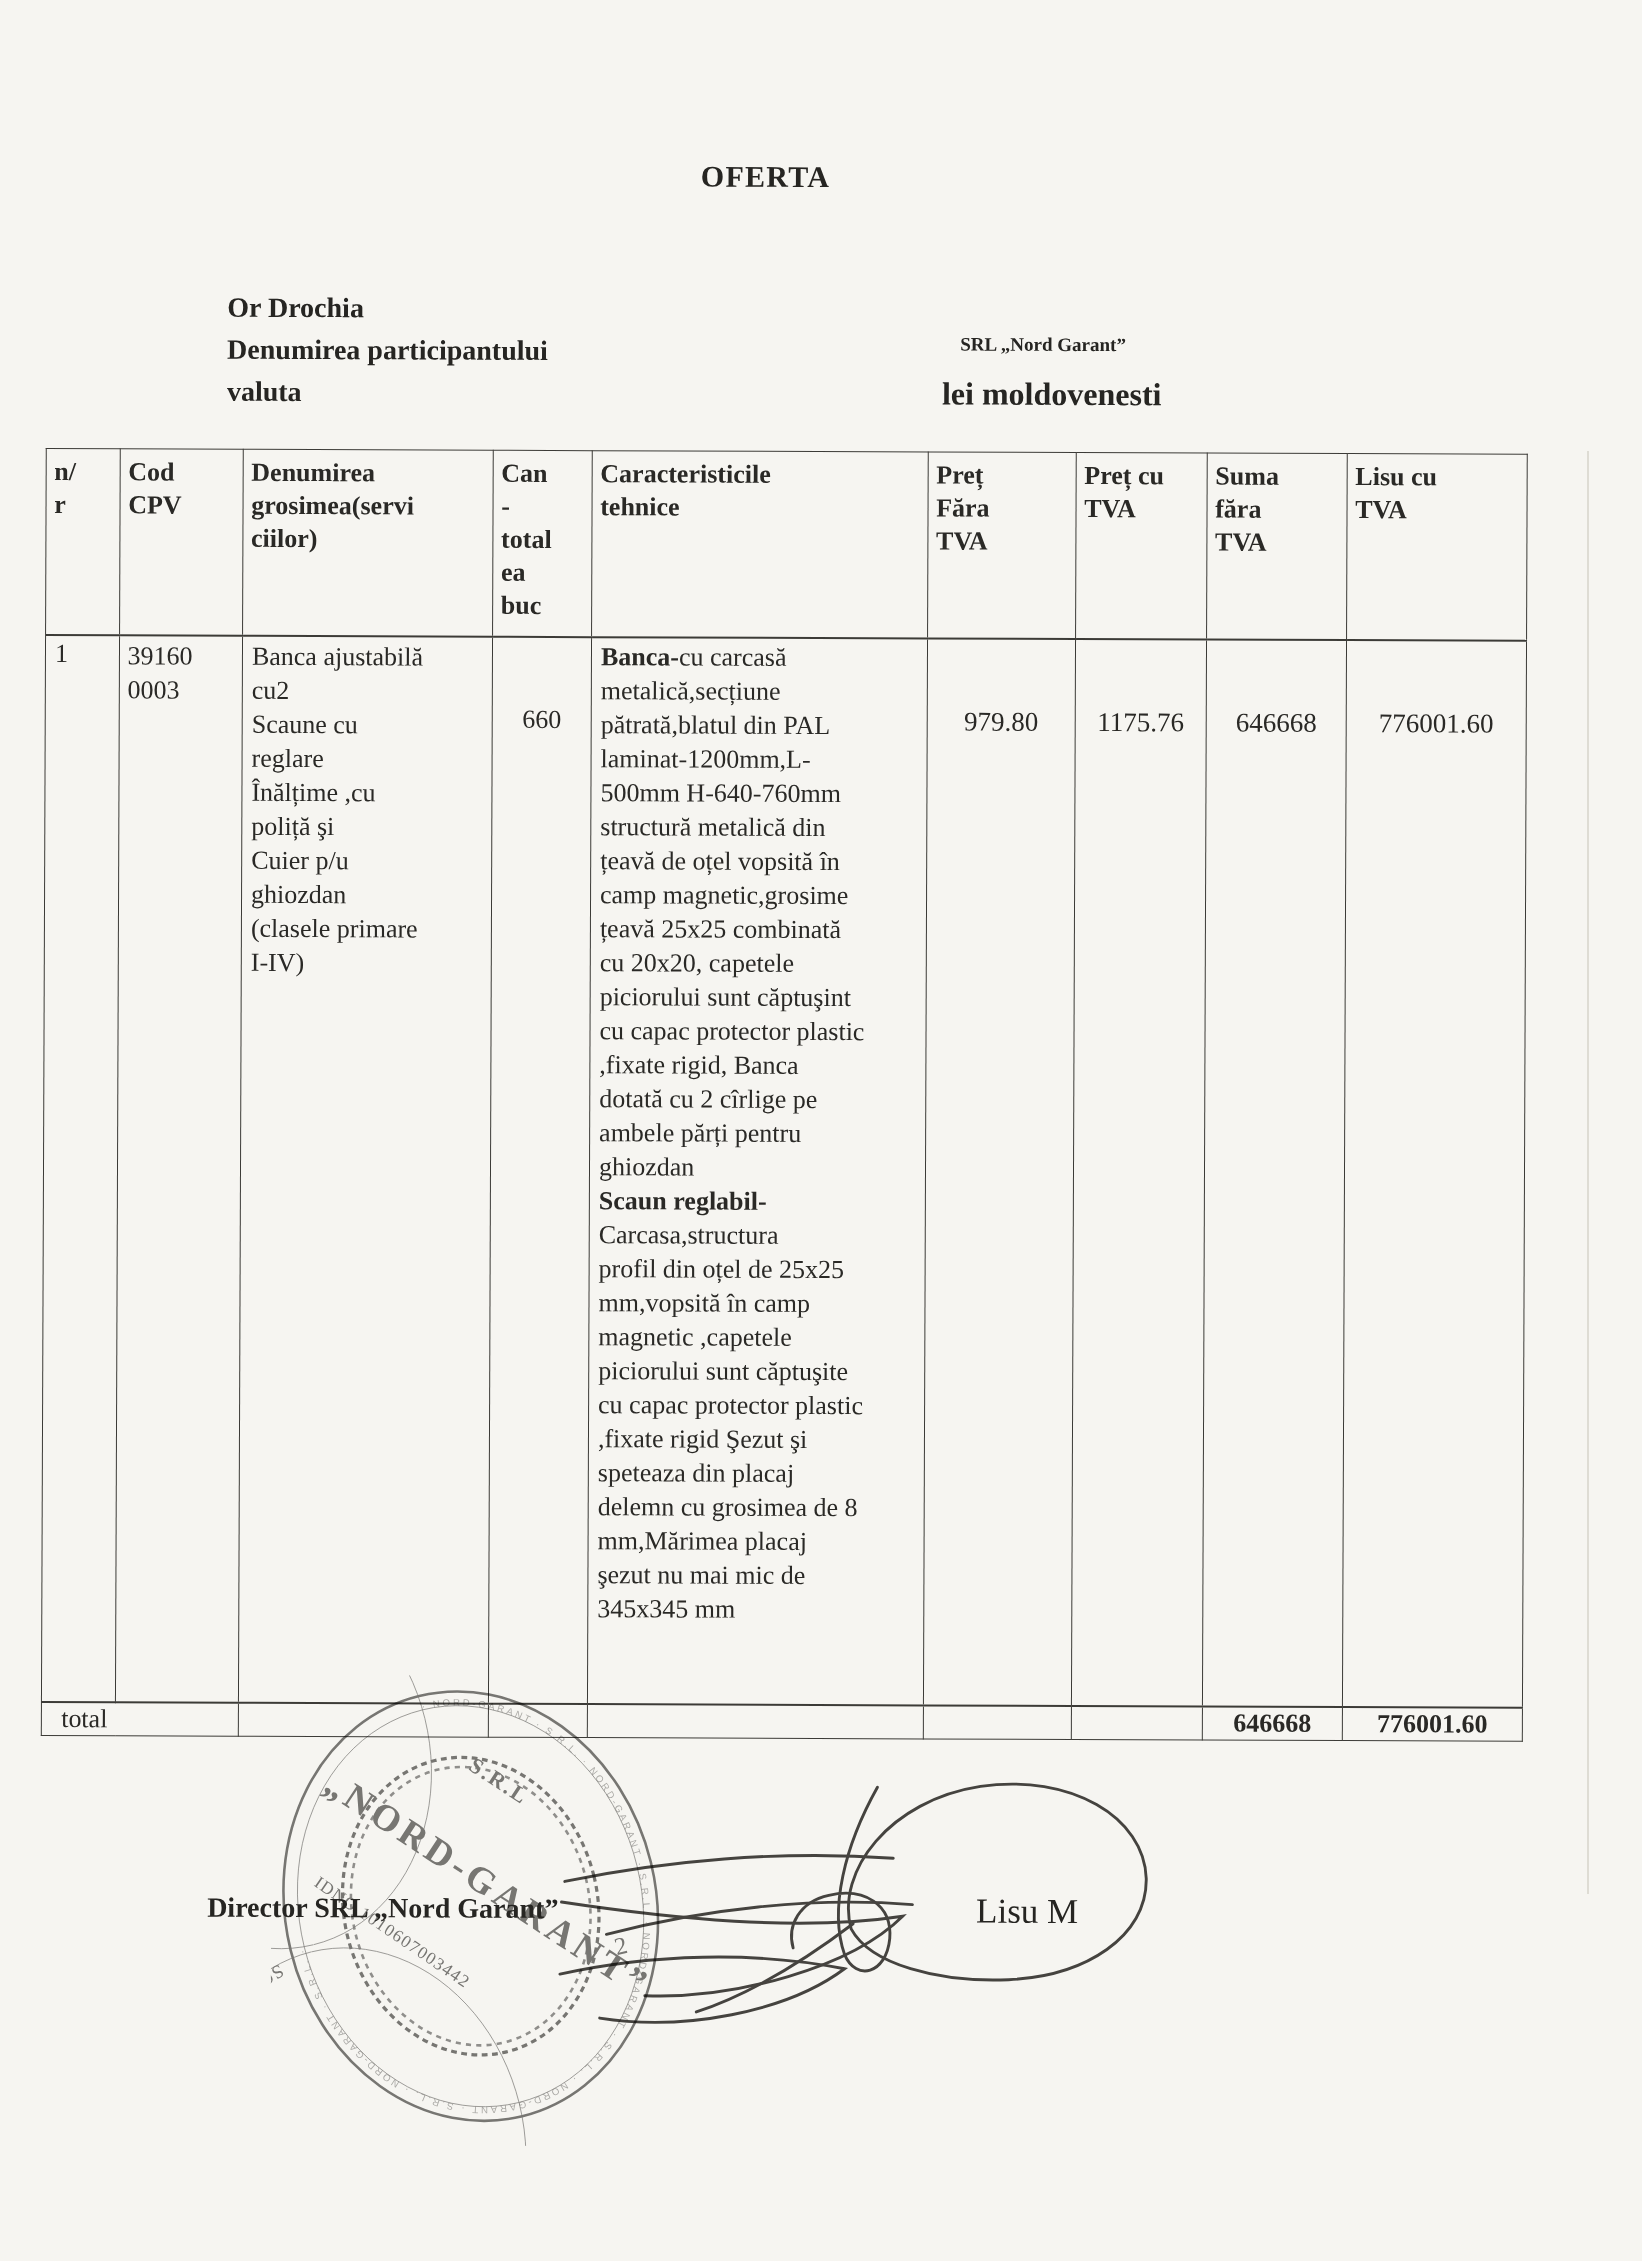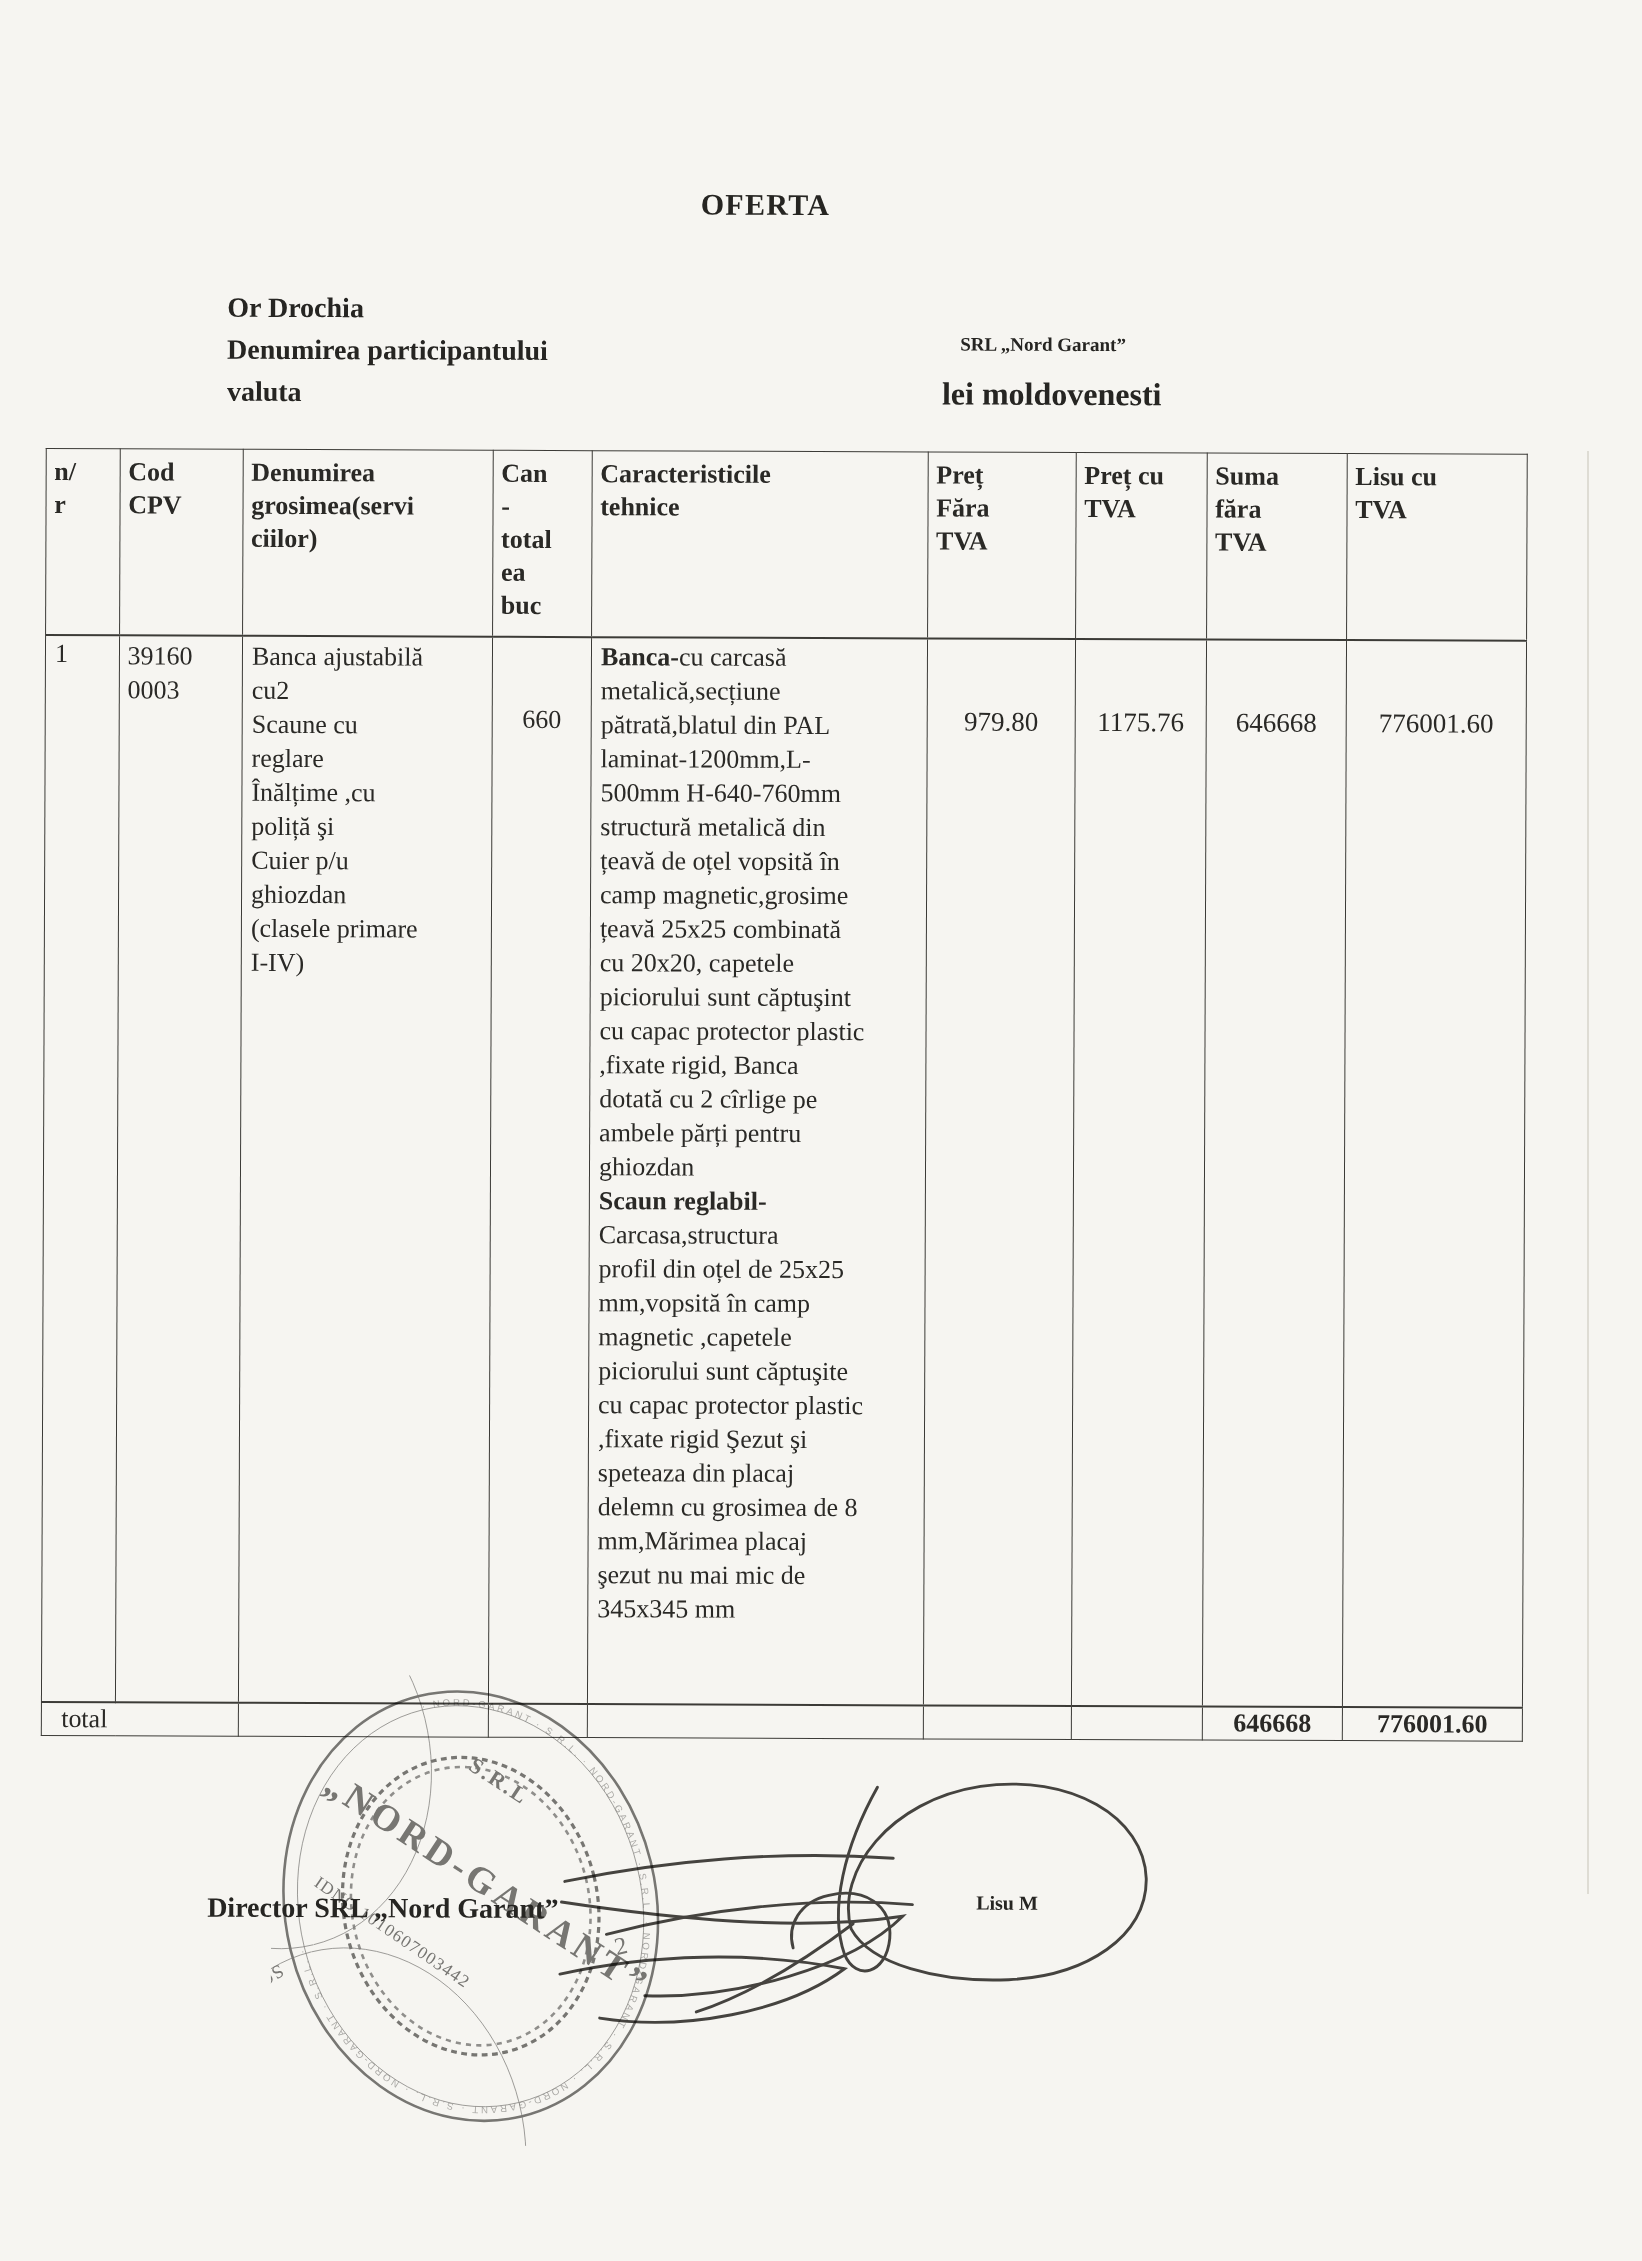--- a/index.html
+++ b/index.html
@@ -7,21 +7,21 @@
     width:1643px;height:2261px;position:relative;overflow:hidden;
     background:#f6f5f1;
     font-family:"Liberation Serif", serif;
     color:#262522;
   }
   .tilt{position:absolute;left:0;top:0;width:1643px;height:2261px;
     transform:rotate(0.22deg);transform-origin:39px 387px;}
   .pre{white-space:pre-line;}
 
   .doc-title{position:absolute;left:700px;top:157px;
-    font-size:30px;font-weight:bold;letter-spacing:1.3px;margin-top:28px;}
+    font-size:30px;font-weight:bold;letter-spacing:1.3px;}
 
   .meta-left{position:absolute;left:227px;top:286px;
     font-size:28px;font-weight:bold;line-height:42px;}
   .meta-right-1{position:absolute;left:960px;top:330px;
     font-size:19px;font-weight:bold;}
   .meta-right-2{position:absolute;left:942px;top:372px;
     font-size:32px;font-weight:bold;}
 
   table.offer{
     position:absolute;left:46px;top:448px;
@@ -48,21 +48,21 @@
   td.c-spec{padding:2.6px 5.2px 0 9px;line-height:34px;}
   td.c-price{padding:67px 0 0 0;text-align:center;font-size:27px;}
   .lead{font-weight:bold;}
 
   td.t-label{padding:1.3px 0 0 19.3px;font-weight:normal;}
   td.t-num{text-align:center;font-weight:bold;padding-top:1.3px;}
 
   .footer-director{position:absolute;left:213px;top:1891px;
     font-size:28px;font-weight:bold;}
   .footer-signer{position:absolute;left:982px;top:1888px;
-    font-size:20px;font-weight:bold;}
+    font-size:35px;font-weight:normal;}
 
   .stamp{position:absolute;left:277px;top:1674px;
     mix-blend-mode:multiply;opacity:0.88;}
   .signature{position:absolute;left:548px;top:1739px;
     mix-blend-mode:multiply;}
 
   .scan-line{position:absolute;left:1587px;top:451px;width:1.9px;height:1443px;
     background:#dedcd4;}
 </style>
 </head>

